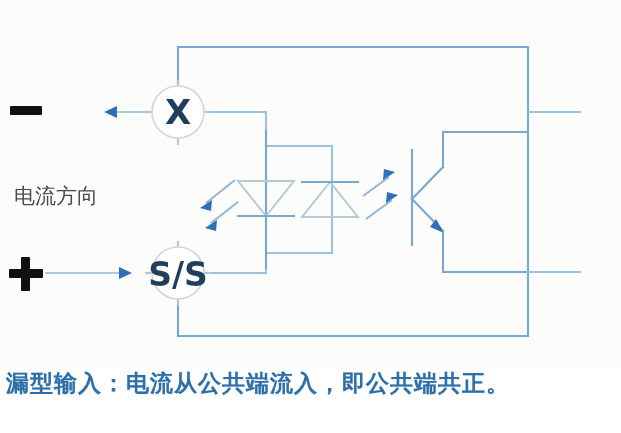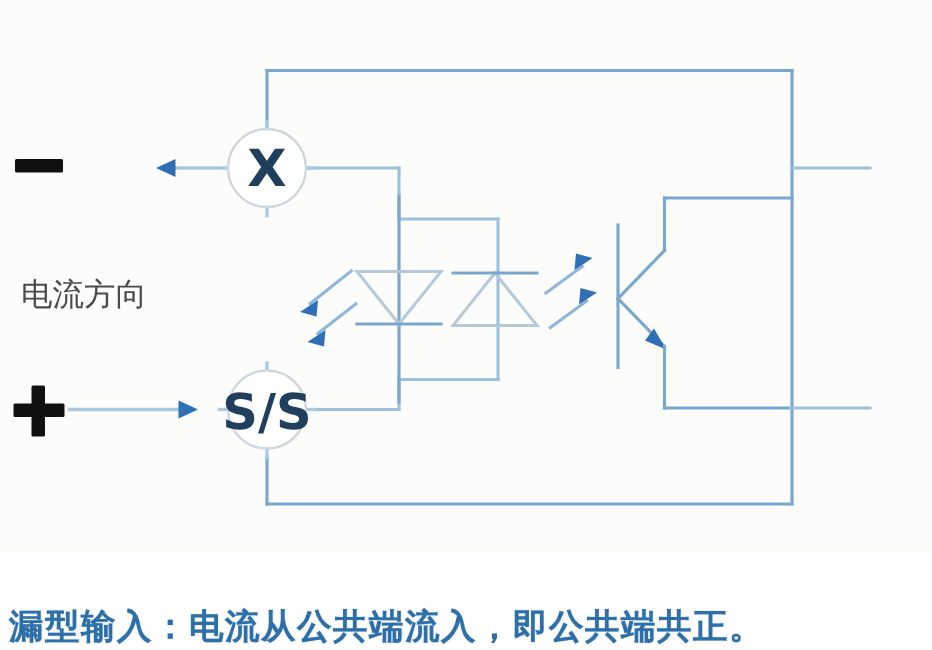--- a/index.html
+++ b/index.html
@@ -33,21 +33,21 @@
     display: block;
   }
   .caption-bar {
     position: absolute;
     left: 0;
     top: 368px;
     width: 621px;
     height: 65px;
     background: #ffffff;
     display: flex;
-    align-items: flex-end;
+    align-items: flex-start;
   }
   .caption-text {
     padding-left: 6px;
     font-family: "DejaVu Serif", "Liberation Serif", serif;
     font-size: 23px;
     font-weight: 700;
     letter-spacing: 1px;
     color: #2f6fa8;
     white-space: nowrap;
     text-shadow: 0 0 1px rgba(120,170,210,0.55);

